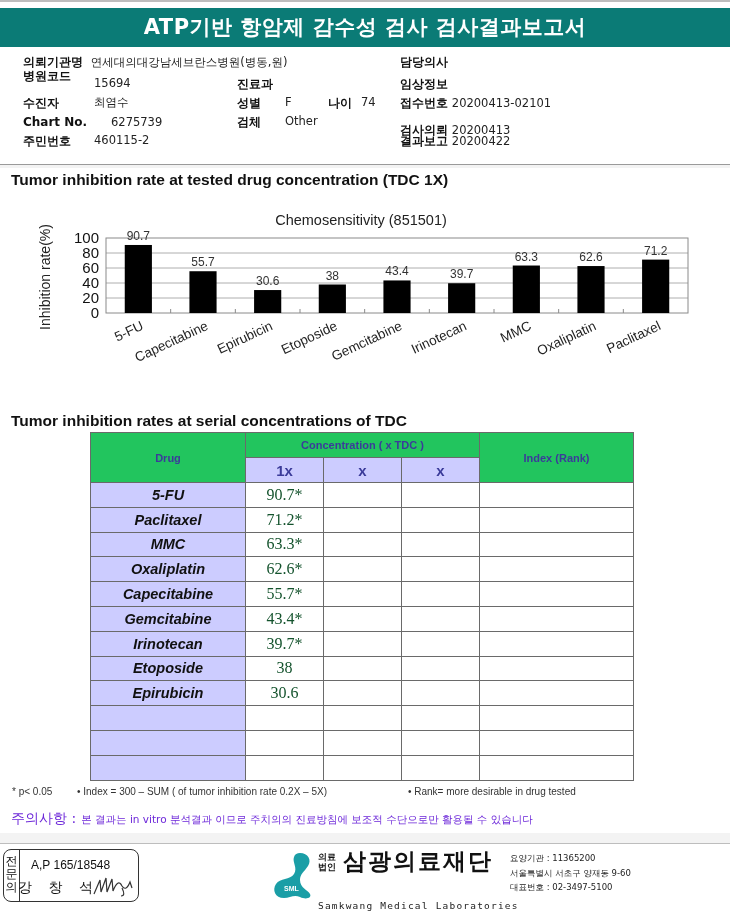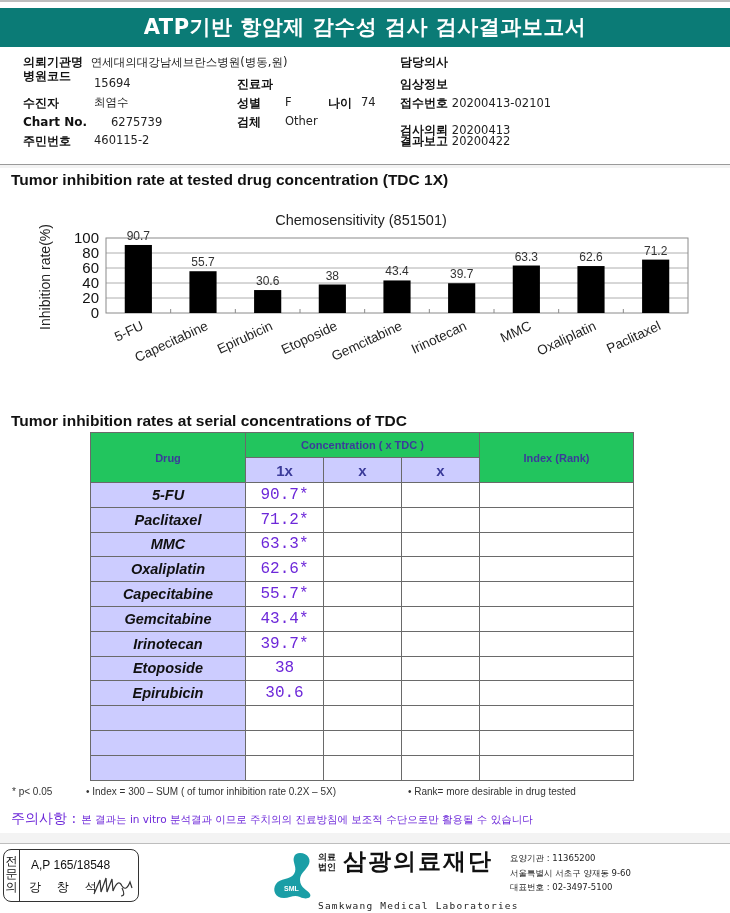--- a/index.html
+++ b/index.html
@@ -12,30 +12,30 @@
   .sep { position:absolute; left:0; width:730px; height:1px; background:#9a9a9a; }
   .band { position:absolute; left:0; width:730px; background:#f3f3f3; }
   .sec-title { position:absolute; left:11px; font-family:"Liberation Sans", sans-serif; font-weight:bold; font-size:15.5px; color:#111; }
   #chart { position:absolute; left:0; top:195px; width:730px; height:210px; }
   #chart text { font-family:"Liberation Sans", sans-serif; }
   table.tdc { position:absolute; left:90px; top:432px; border-collapse:collapse; font-family:"Liberation Sans", sans-serif; }
   table.tdc td { border:1px solid #6a6a6a; padding:0; text-align:center; }
   table.tdc .hd { background:#22c55e; color:#3b3b9a; font-weight:bold; font-size:11px; }
   table.tdc .hd-big { background:#ccccff; color:#3b3b9a; font-weight:bold; font-size:15px; }
   table.tdc .drug { background:#ccccff; font-weight:bold; font-style:italic; font-size:14.5px; color:#111; }
-  table.tdc .val { font-family:Liberation Mono, monospace; font-size:16px; color:#6d28d9; background:#fff;margin-top:17px; }
+  table.tdc .val { font-family:Liberation Serif, serif; font-size:16px; color:#14532d; background:#fff;margin-top:17px; }
   table.tdc .empty { background:#fff; }
   .note { position:absolute; top:786px; font-size:10px; color:#333; font-family:"Liberation Sans", sans-serif; white-space:nowrap; }
   .caution { position:absolute; left:11px; top:808px; white-space:nowrap; color:#6d28d9; }
   .caution .cl { font-size:14px; }
   .caution .ct { font-size:10.5px; }
   .stamp { position:absolute; left:3px; top:849px; width:134px; height:51px; border:1px solid #333; border-radius:8px; }
   .stamp .v { position:absolute; left:0; top:0; width:16px; height:51px; border-right:1px solid #333; font-size:12px; line-height:13px; text-align:center; padding-top:5px; box-sizing:border-box; }
   .stamp .ap { position:absolute; left:27px; top:8px; font-size:12px; font-family:"Liberation Sans", sans-serif; }
-  .stamp .nm { position:absolute; left:25px; top:29px; font-size:12px; letter-spacing:6px; }
+  .stamp .nm { position:absolute; left:14px; top:29px; font-size:14px; letter-spacing:6px; }
   .stamp .sig { position:absolute; left:88px; top:24px; }
   .logo { position:absolute; left:270px; top:850px; }
   .org-small { position:absolute; left:318px; top:852px; font-size:9px; line-height:10px; font-weight:bold; }
   .org-name { position:absolute; left:343px; top:846px; font-size:23px; font-weight:bold; letter-spacing:2px; }
   .org-en { position:absolute; left:318px; top:900px; font-size:9.5px; letter-spacing:1.2px; font-family:"DejaVu Sans Mono", monospace; color:#222; }
   .org-info { position:absolute; left:510px; font-size:8.5px; color:#222; white-space:nowrap; }
 </style>
 </head>
 <body>
 
@@ -250,21 +250,21 @@
         <td class="drug"></td>
         <td class="val"></td>
         <td class="empty"></td>
         <td class="empty"></td>
         <td class="empty"></td>
       </tr>
     </tbody>
 </table>
 
 <div class="note" style="left:12px;">* p&lt; 0.05</div>
-<div class="note" style="left:86px;">• Index = 300 – SUM ( of tumor inhibition rate 0.2X  –  5X)</div>
+<div class="note" style="left:77px;">• Index = 300 – SUM ( of tumor inhibition rate 0.2X  –  5X)</div>
 <div class="note" style="left:408px;">• Rank= more desirable in drug tested</div>
 
 <div class="caution">
   <span class="cl">주의사항 :</span>
   <span class="ct">본 결과는 in vitro 분석결과 이므로 주치의의 진료방침에 보조적 수단으로만 활용될 수 있습니다</span>
 </div>
 
 <div class="band" style="top:833px;height:10px;"></div>
 <div class="sep" style="top:843px;background:#bdbdbd;"></div>
 

